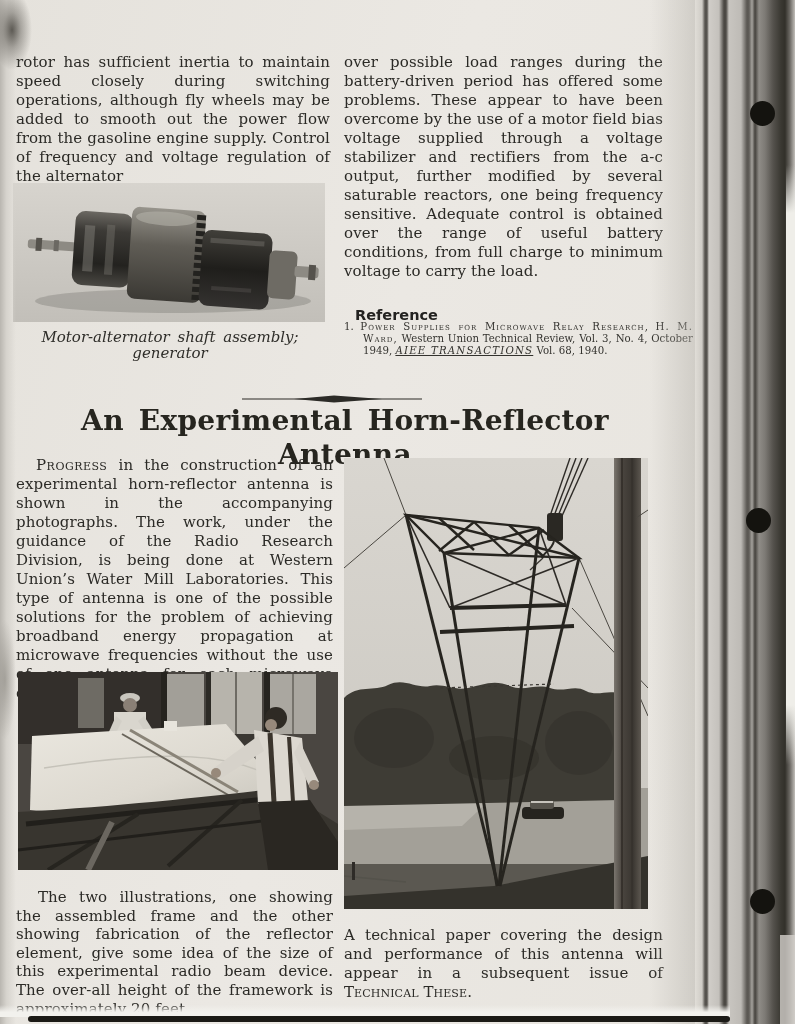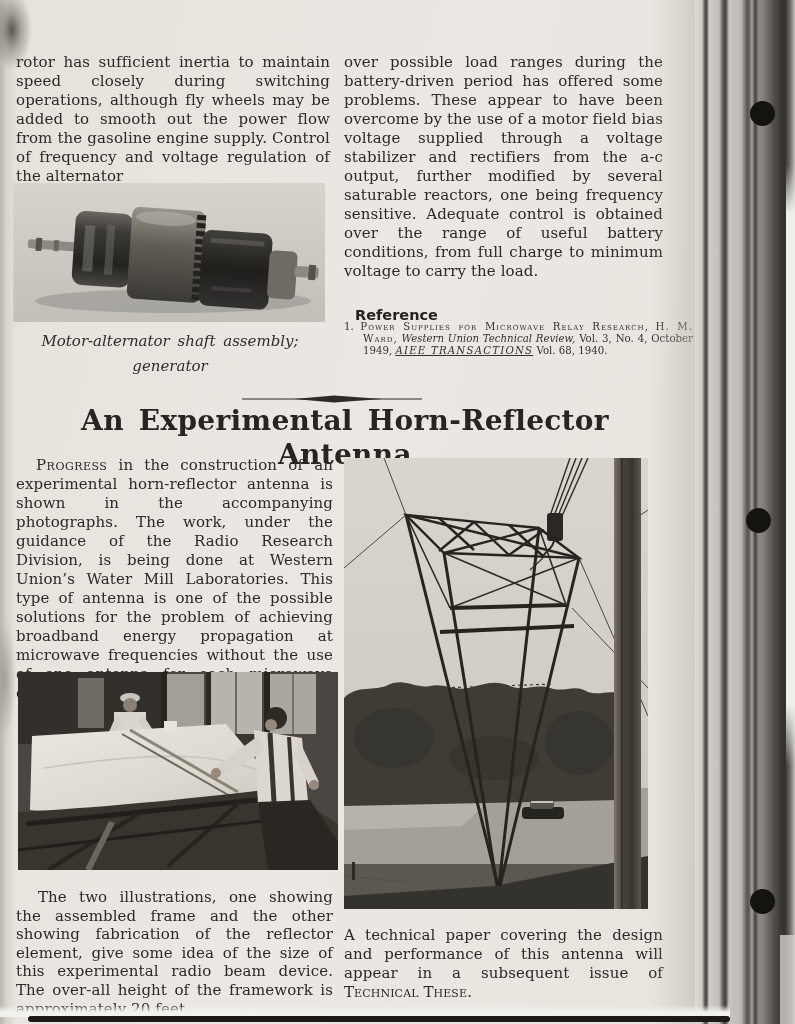--- a/index.html
+++ b/index.html
@@ -34,27 +34,27 @@
   .body-text{position:absolute;margin:0;font-size:15px;line-height:19px;
         text-align:justify;letter-spacing:.1px;color:#2b2a26;}
   .col1-top{left:16px;top:53px;width:314px;}
   .col2-top{left:344px;top:53px;width:319px;}
   .intro{left:16px;top:456px;width:317px;text-indent:20px;}
   .closing1{left:16px;top:888px;width:317px;text-indent:22px;line-height:18.6px;}
   .closing2{left:344px;top:926px;width:319px;}
   .sc{font-variant:small-caps;}
   .lead-sc{font-variant:small-caps;letter-spacing:.5px;}
   .caption{position:absolute;left:14px;top:329px;width:312px;margin:0;
-        font-style:italic;text-align:center;font-size:15px;line-height:25px;word-spacing:3px;color:#2e2d29;}
+        font-style:italic;text-align:center;font-size:15px;line-height:16px;word-spacing:3px;color:#2e2d29;}
   .ref-h{position:absolute;left:344px;top:296px;margin:11px;
         font-family:"DejaVu Sans",sans-serif;font-weight:bold;font-size:14.5px;color:#232220;}
   .ref-e{position:absolute;left:344px;top:321px;width:330px;margin:0;
         font-size:10.2px;line-height:11.8px;color:#33322e;padding-left:19px;text-indent:-19px;text-align:justify;}
   .ref-e .sc{letter-spacing:1px;}
-  .ref-e .it{font-style:italic;}
+  .ref-e .it{}
   .ref-e .itc{font-style:italic;letter-spacing:1.2px;text-decoration:underline;}
   .divider{position:absolute;left:242px;top:389px;width:180px;height:10px;}
   .title{position:absolute;left:25px;top:404px;width:640px;margin:0;
         font-weight:bold;font-size:28px;line-height:34px;text-align:center;
         word-spacing:5px;letter-spacing:.3px;color:#26251f;}
   
   .photo{position:absolute;overflow:hidden;}
   .photo svg{display:block;width:100%;height:100%;}
   .photo1{left:13px;top:183px;width:312px;height:139px;}
   .photo2{left:18px;top:672px;width:320px;height:198px;}

